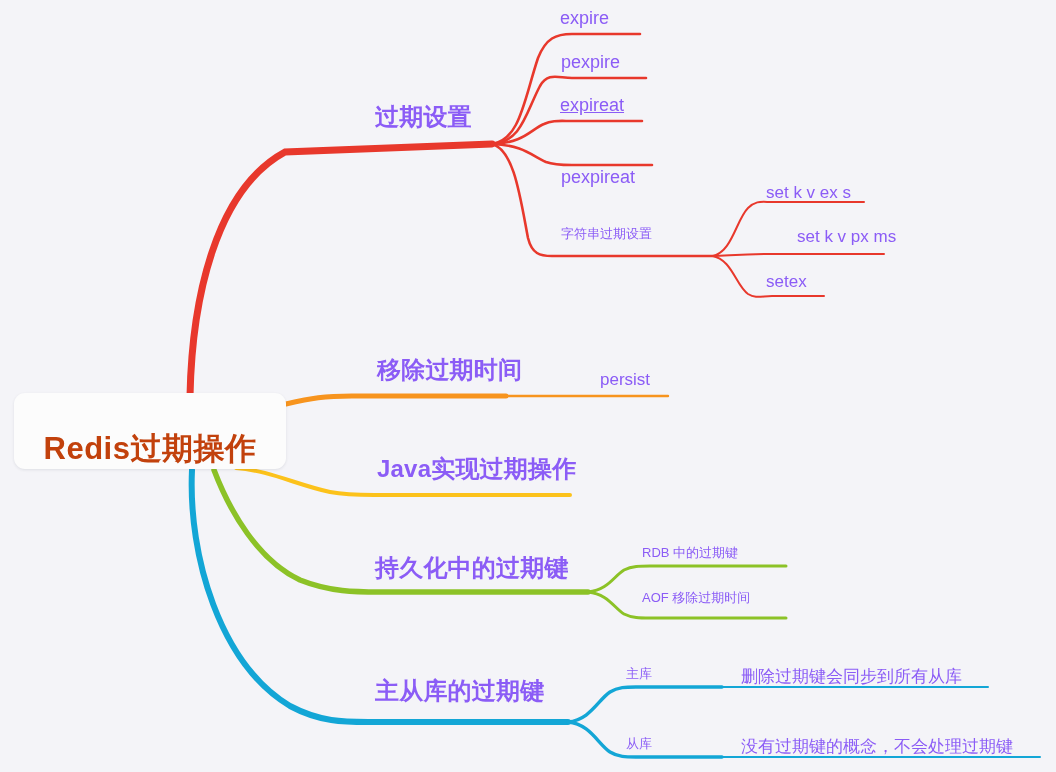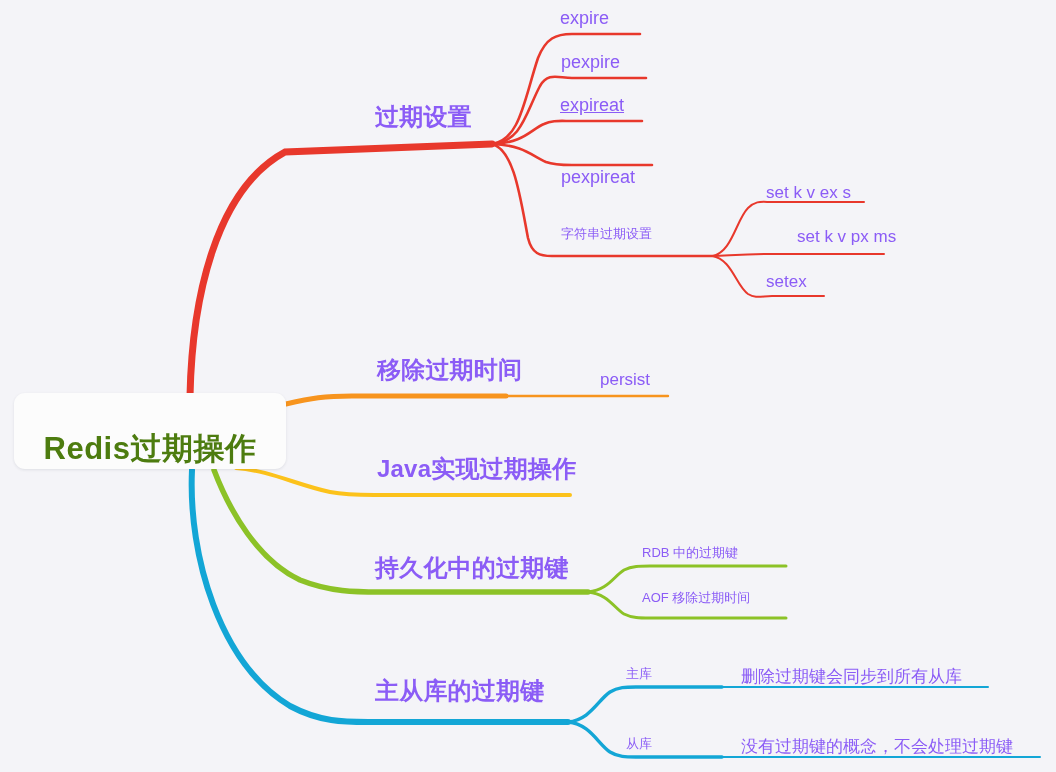--- a/index.html
+++ b/index.html
@@ -58,21 +58,21 @@
     background: #fcfcfc;
     border-radius: 11px;
     box-shadow: 0 1px 3px rgba(30,40,60,0.10);
     display: flex;
     align-items: center;
     justify-content: center;
   }
   .root-node-text {
     font-size: 31px;
     font-weight: bold;
-    color: #4d7c0f;
+    color: #c2410c;
     letter-spacing: 0.5px;
     white-space: nowrap;
     margin-top: 36px;
   }
 </style>
 </head>
 <body>
 
 <div id="mindmap-root">
 

